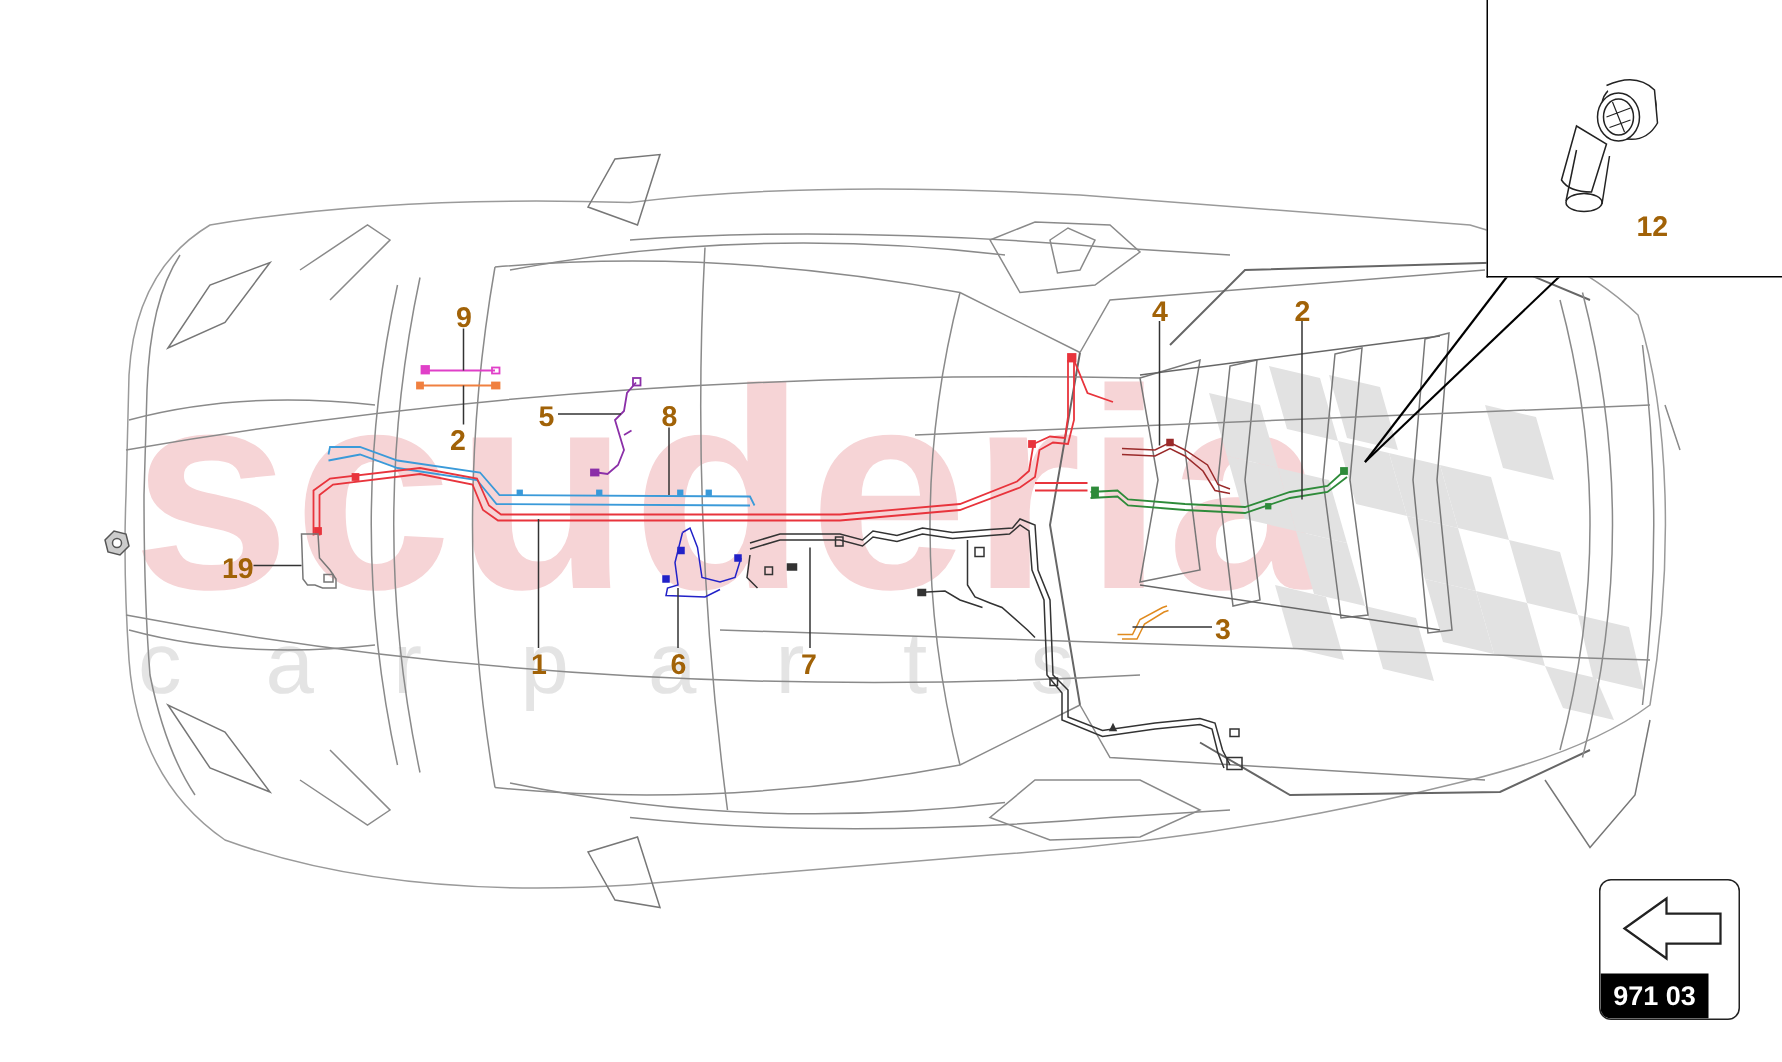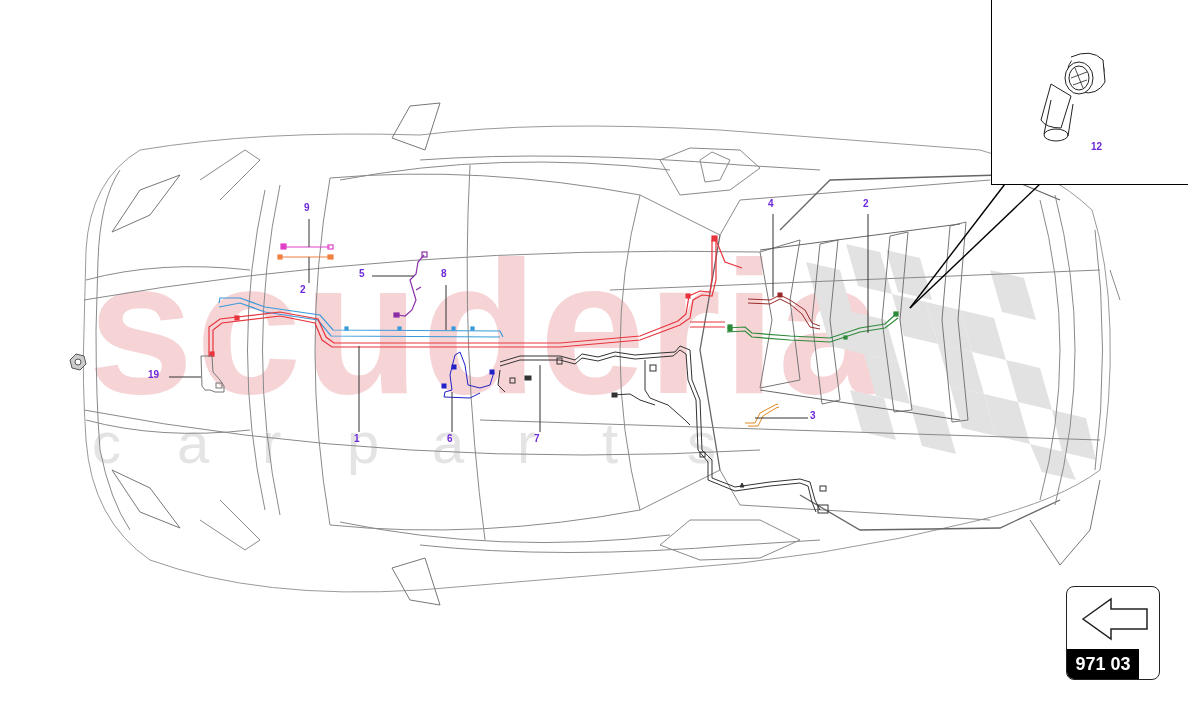--- a/index.html
+++ b/index.html
@@ -14,21 +14,21 @@
   .watermark-sub {
     position: absolute; left: 92px; top: 414px;
     font-family: "Liberation Sans", sans-serif;
     font-size: 58px; line-height: 1; letter-spacing: 0;
     color: #e4e4e4; pointer-events: none; white-space: nowrap;
     word-spacing: 0;
   }
   .watermark-sub span { display: inline-block; width: 85px; }
   .callout {
     position: absolute; font-family: "Liberation Sans", sans-serif;
-    font-weight: bold; font-size: 10px; color: #6d28d9; line-height: 1;
+    font-weight: bold; font-size: 19px; color: #a16207; line-height: 1;
     cursor: pointer; white-space: nowrap;
   }
   .inset-box {
     position: absolute; left: 991px; top: 0; width: 197px; height: 184px;
     border-left: 1.5px solid #000; border-bottom: 1.5px solid #000;
     background: #fff;
   }
   .nav-card {
     position: absolute; left: 1066px; top: 586px; width: 92px; height: 92px;
     border: 1.5px solid #222; border-radius: 8px; overflow: hidden; background: #fff;

